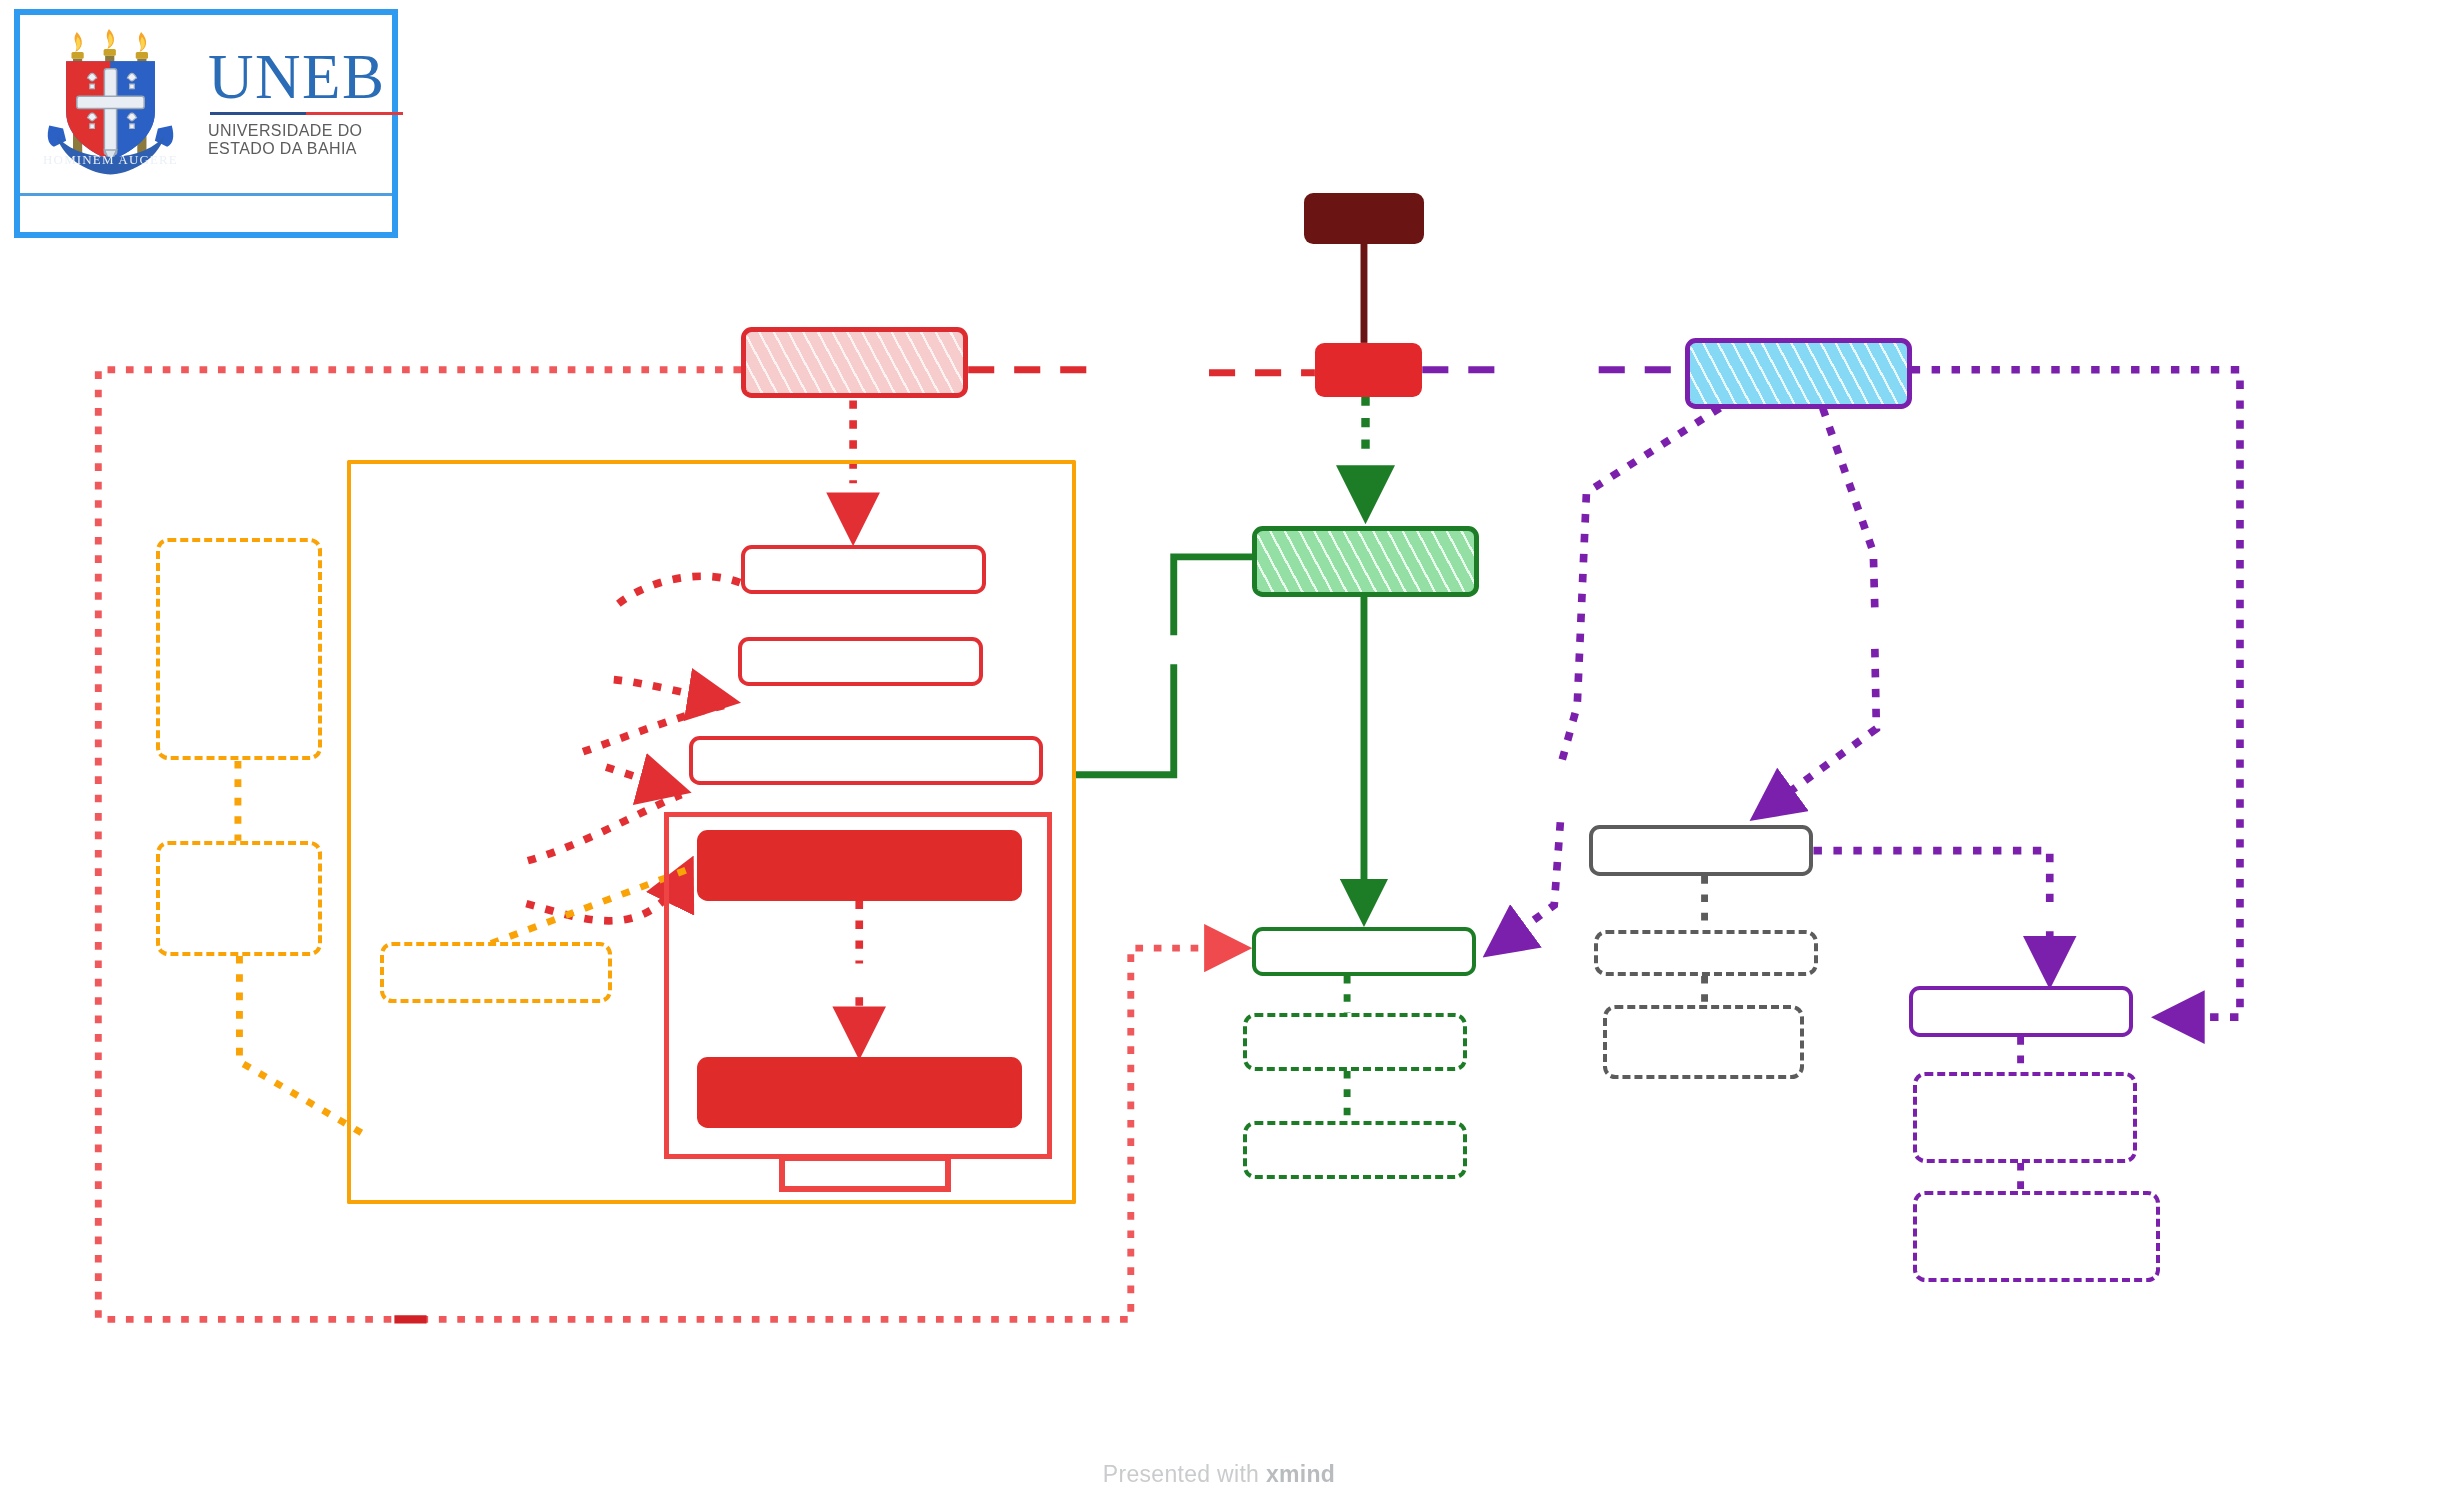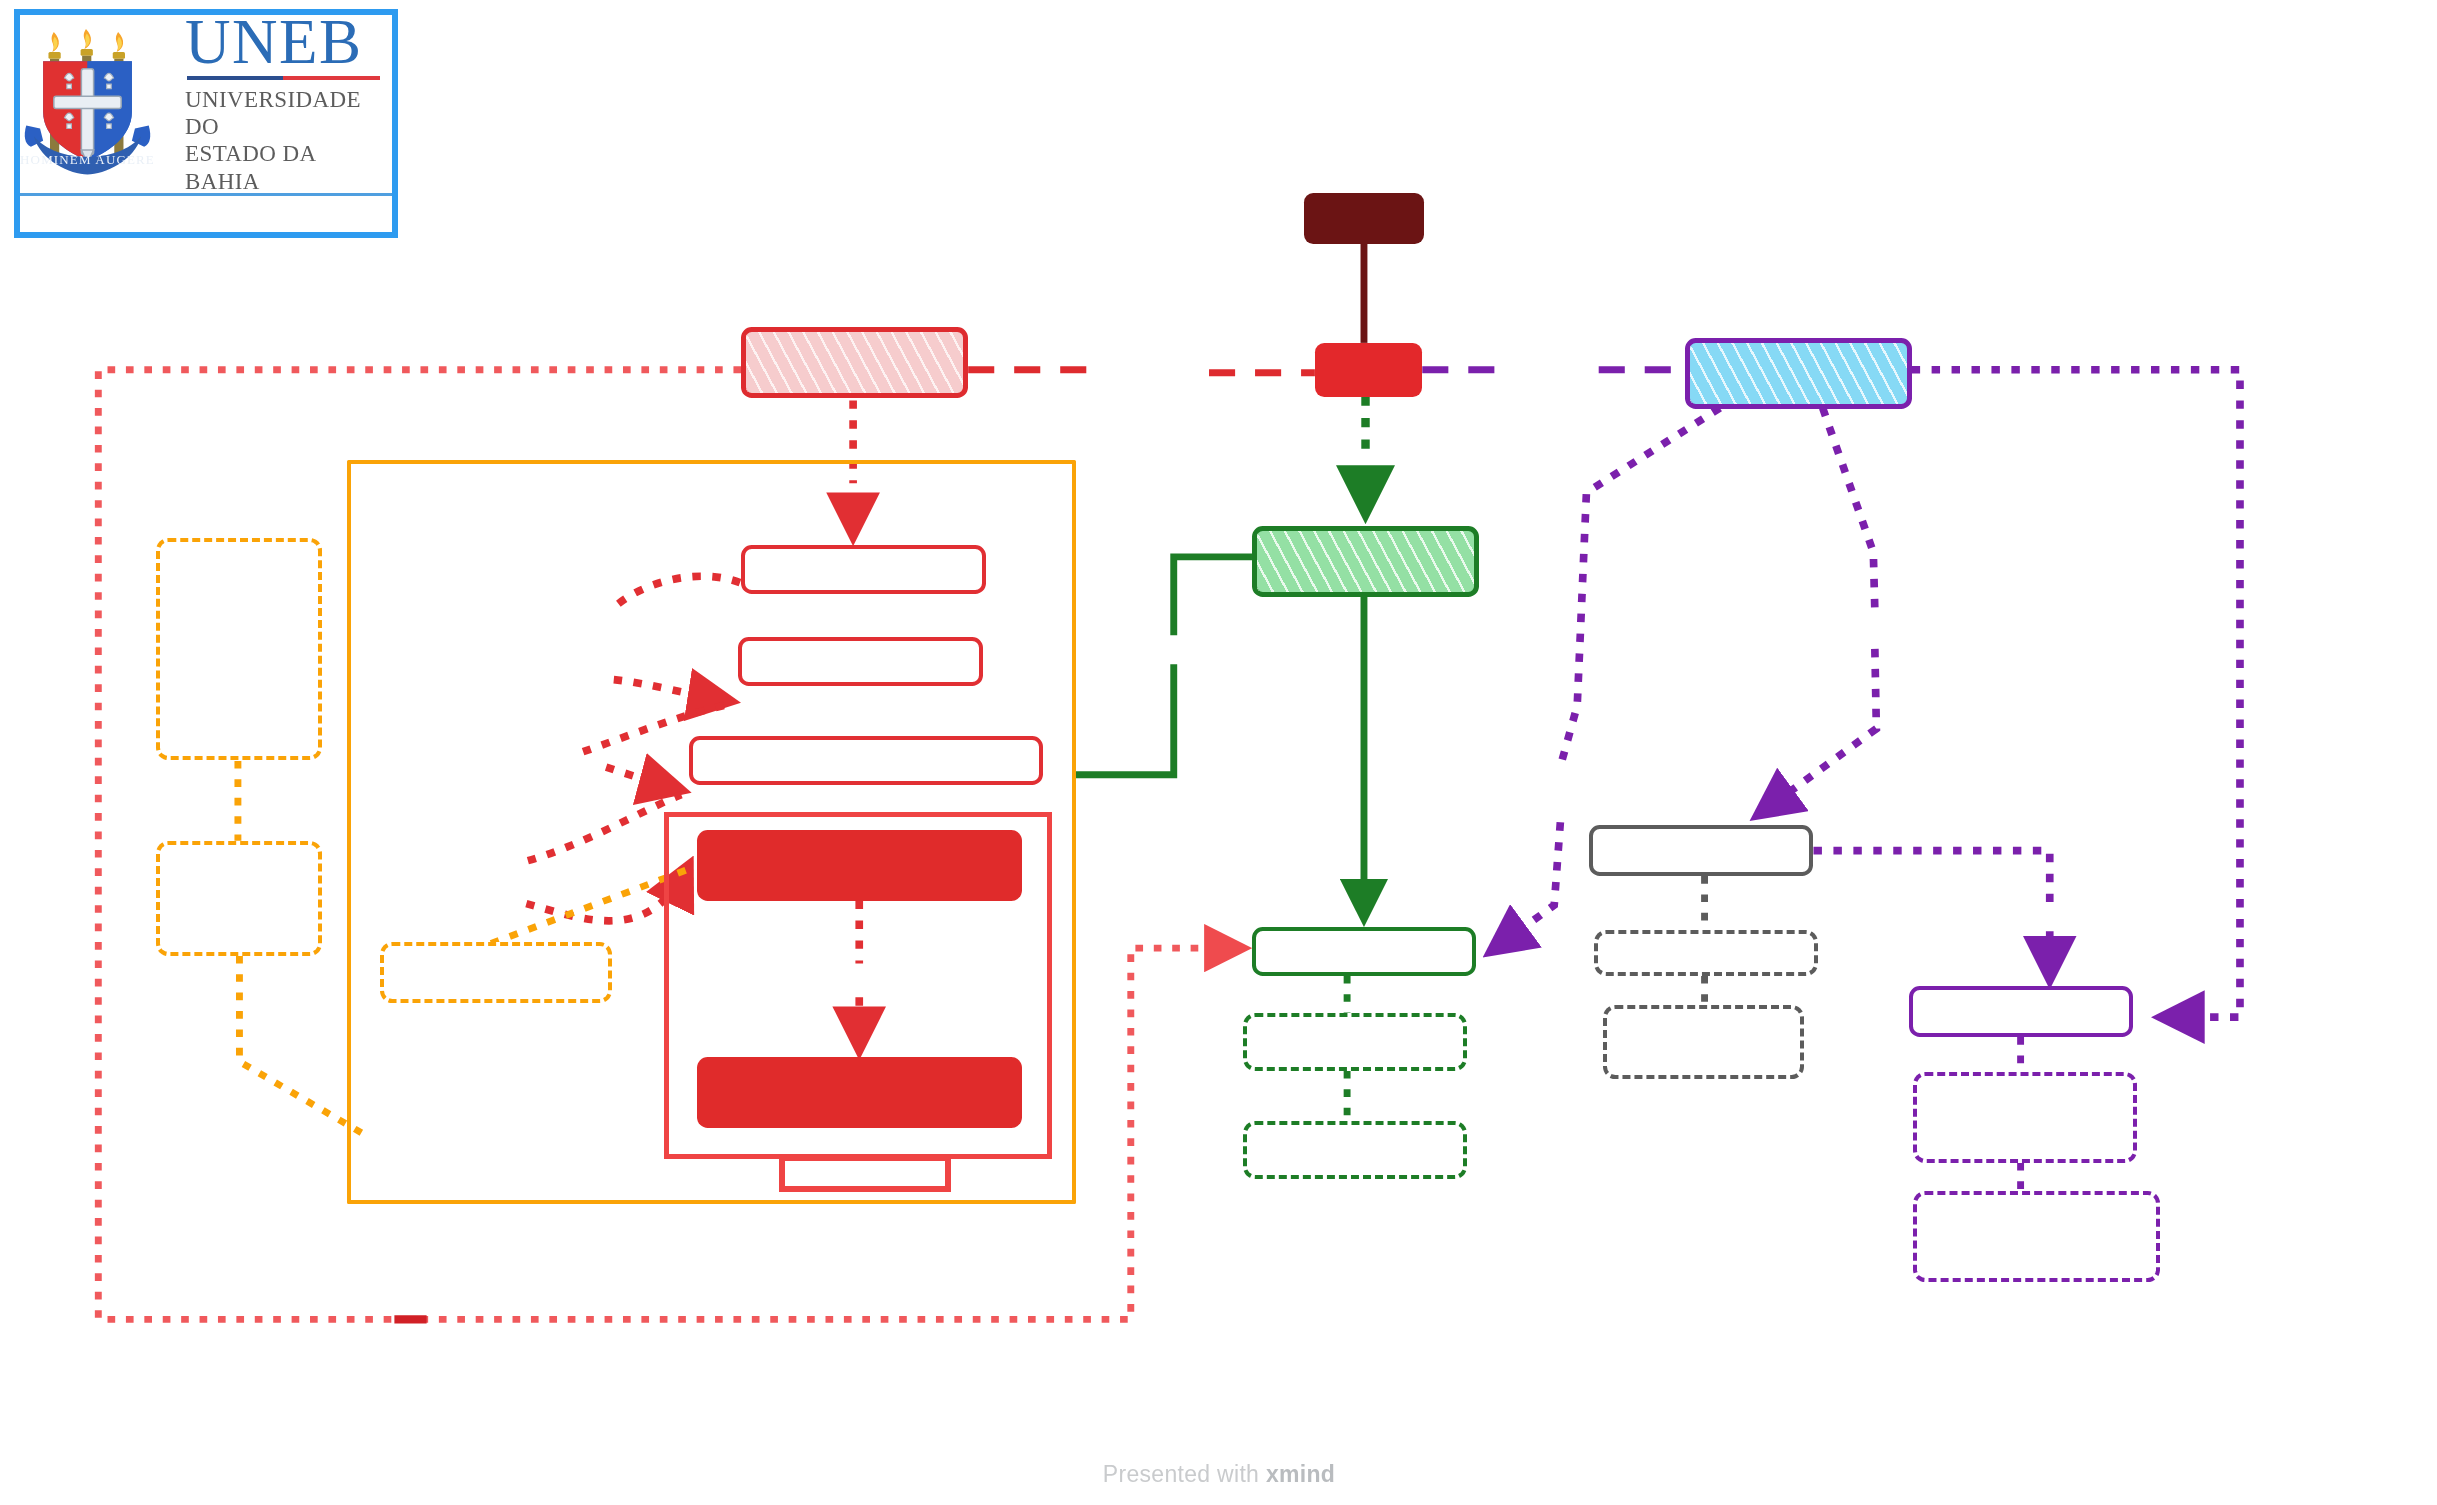--- a/index.html
+++ b/index.html
@@ -12,34 +12,34 @@
 
   
   .logo-frame{
     position:absolute;left:14px;top:9.2px;width:384px;height:229px;
     border:6.1px solid #2e9bf0;background:#ffffff;box-sizing:border-box;
   }
   .logo-inner{
     position:absolute;left:0;top:0;right:0;height:178px;
     border-bottom:3.1px solid #4f9fe0;display:flex;align-items:center;
   }
-  .crest{position:relative;width:135px;height:150px;flex:0 0 auto;}
+  .crest{position:relative;width:135px;height:150px;margin-left:23px;flex:0 0 auto;}
   .crest svg{display:block;width:135px;height:150px;}
   .wordmark{margin-left:30px;flex:1 1 auto;}
   .wm-uneb{
     font-family:"Liberation Serif","DejaVu Serif",serif;
     font-size:63px;line-height:0.92;letter-spacing:1.5px;color:#2b6cb6;
   }
   .wm-rule{display:flex;width:193px;height:3.8px;margin:4.6px 0 6.1px 1.5px;}
   .wm-rule i{display:block;height:3.8px;flex:1;}
   .wm-rule i.b{background:#2b4e8f;}
   .wm-rule i.r{background:#e0393e;}
   .wm-sub{
-    font-family:Liberation Serif, serif;
-    font-size:23px;line-height:1.18;letter-spacing:0.4px;color:#5c5c5c;
+    font-family:Liberation Sans, sans-serif;
+    font-size:16px;line-height:1.18;letter-spacing:0.4px;color:#5c5c5c;
   }
 
   
   .node{
     position:absolute;box-sizing:border-box;
     border-radius:10.7px;background:#ffffff;
   }
   .node.n-dark   {background:#6b1414;border:0;border-radius:9.2px;}
   .node.n-red    {background:#e3282b;border:0;border-radius:9.2px;}
   .node.n-redsol {background:#e02b2b;border:0;border-radius:10.7px;}

